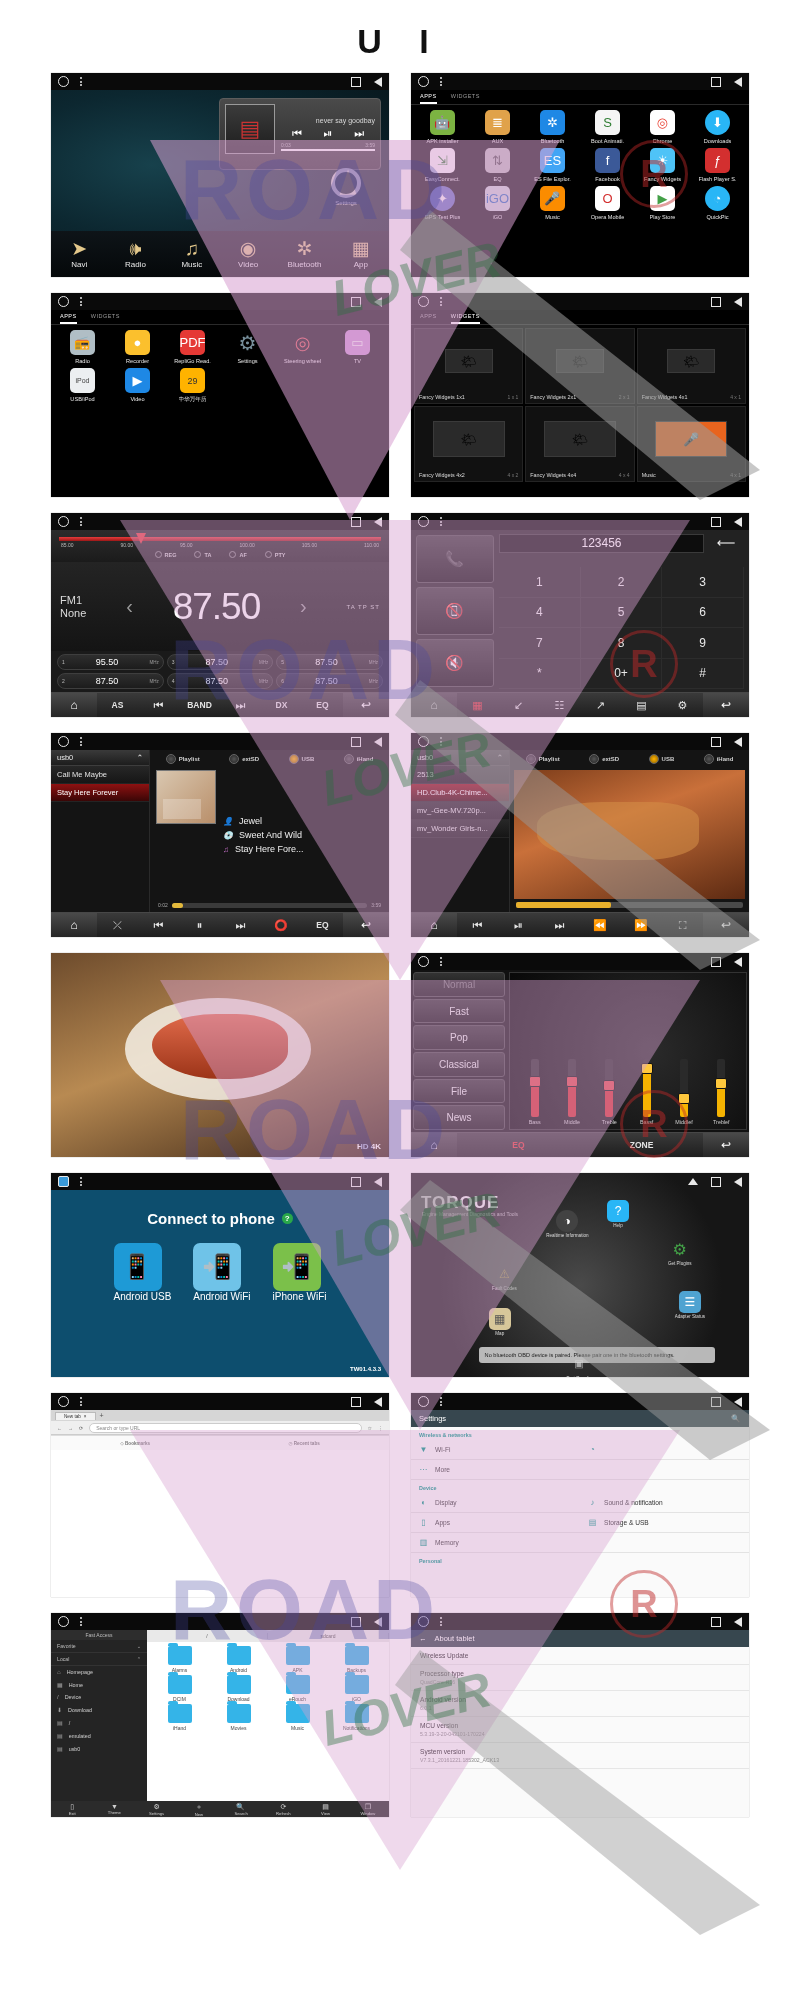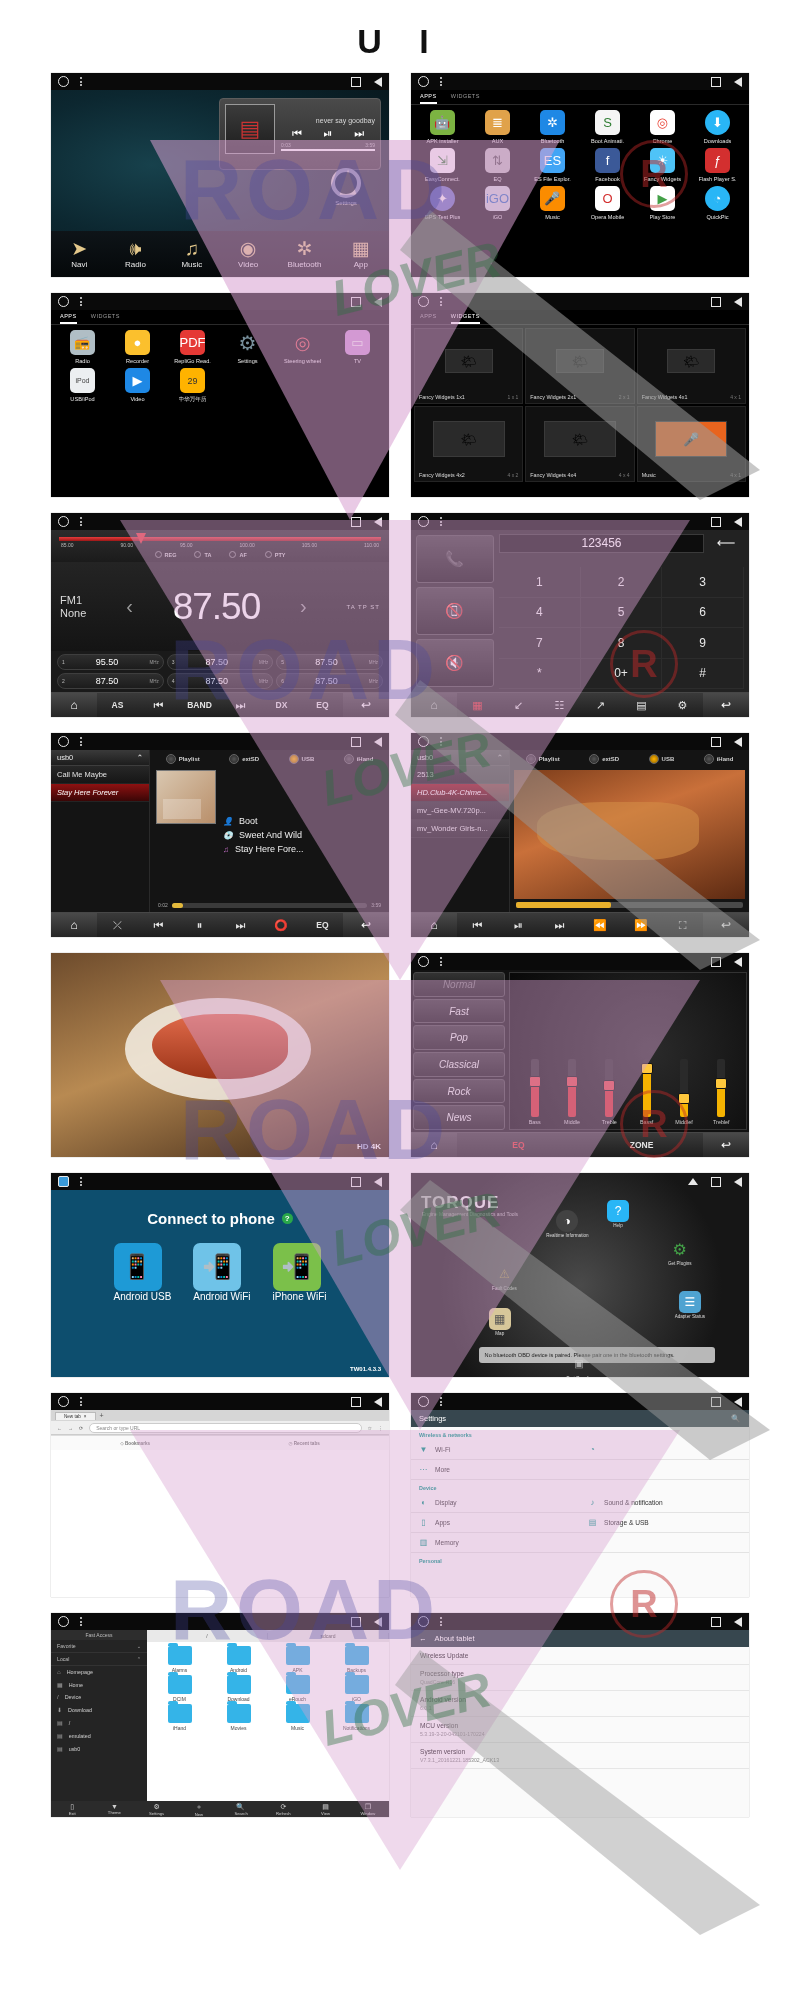--- a/index.html
+++ b/index.html
@@ -85,21 +85,21 @@
   .drow1{display:flex;gap:4px;margin-bottom:14px;}
   .dnum{flex:1;background:#0d0d0d;border:1px solid #3a3a3a;color:#fff;font-size:12px;text-align:center;line-height:17px;}
   .dback{width:36px;color:#f0f0f0;font-size:13px;text-align:center;line-height:17px;}
   .dpad{flex:1;display:grid;grid-template-columns:repeat(3,1fr);grid-template-rows:repeat(4,1fr);}
   .dk{display:flex;align-items:center;justify-content:center;color:#e9e9e9;font-size:12px;border-right:1px solid #2c2c2c;border-bottom:1px solid #2c2c2c;}
   
   .media{flex:1;display:flex;background:#141414;}
   .mleft{width:98px;border-right:1px solid #2a2a2a;display:flex;flex-direction:column;}
   .msel{background:linear-gradient(#3a3a3a,#1d1d1d);border-bottom:1px solid #3d3d3d;display:flex;justify-content:space-between;align-items:center;padding:3px 6px;color:#e9e9e9;font-size:7.5px;}
   .mitem{padding:4px 6px;font-size:7.5px;color:#e2e2e2;border-bottom:1px solid #242424;background:linear-gradient(#272727,#161616);white-space:nowrap;overflow:hidden;}
-  .mitem.on{background:linear-gradient(#8e1111,#3a0606);color:#fff;font-style:italic;}
+  .mitem.on{background:linear-gradient(#8e1111,#3a0606);color:#fff;}
   .mright{flex:1;display:flex;flex-direction:column;}
   .msrc{display:flex;gap:8px;padding:4px 5px;justify-content:space-around;}
   .msrc span{display:flex;align-items:center;gap:3px;font-size:6px;color:#cfcfcf;}
   .msrc i{width:8px;height:8px;border-radius:50%;background:radial-gradient(#555,#222);border:1px solid #666;display:inline-block;}
   .msrc.on i,.msrc i.on{background:radial-gradient(#ffb300,#8a5f00);}
   .mbody{flex:1;display:flex;gap:7px;padding:2px 6px;}
   .mart{width:58px;height:52px;background:linear-gradient(135deg,#d9c7b0,#b98f6a);border:1px solid #777;position:relative;overflow:hidden;}
   .mart:after{content:"";position:absolute;left:6px;bottom:4px;width:38px;height:20px;background:rgba(255,255,255,.25);}
   .minfo{flex:1;display:flex;flex-direction:column;justify-content:center;gap:4px;}
   .minfo div{display:flex;align-items:center;gap:6px;color:#f0f0f0;font-size:9px;}
@@ -114,21 +114,21 @@
   .vbar .f{position:absolute;left:0;top:0;bottom:0;width:42%;background:#e8b game;}
   .vbar .f{background:#e8b02c;border-radius:2px;}
   
   .vfull{position:absolute;inset:0;background:linear-gradient(160deg,#6d4b2c,#b88a52 45%,#3a2414);}
   .vfull .plate{position:absolute;left:22%;top:22%;width:55%;height:50%;background:rgba(245,240,230,.85);border-radius:50%;}
   .vfull .food{position:absolute;left:30%;top:30%;width:40%;height:32%;background:linear-gradient(#e06a4a,#9c3418);border-radius:50% 40% 45% 55%;}
   .vlogo{position:absolute;right:8px;bottom:6px;display:flex;align-items:center;gap:4px;color:#fff;font-size:8px;font-weight:bold;}
   
   .eq{flex:1;display:flex;background:#111;}
   .eqleft{width:92px;display:flex;flex-direction:column;gap:2px;padding:2px;}
-  .eqp{flex:1;background:linear-gradient(#333,#141414);border:1px solid #4a4a4a;border-radius:3px;display:flex;align-items:center;justify-content:center;color:#e9e9e9;font-size:10px;font-style:italic;}
+  .eqp{flex:1;background:linear-gradient(#333,#141414);border:1px solid #4a4a4a;border-radius:3px;display:flex;align-items:center;justify-content:center;color:#e9e9e9;font-size:10px;}
   .eqp.off{color:#7d7d7d;}
   .eqright{flex:1;background:radial-gradient(circle at 60% 50%,#2a2a2a,#080808);margin:2px;border:1px solid #333;display:flex;align-items:flex-end;justify-content:space-around;padding:4px 6px;}
   .eqb{width:28px;display:flex;flex-direction:column;align-items:center;}
   .eqtrack{width:8px;height:58px;background:#2a2a2a;position:relative;border-radius:2px;}
   .eqfill{position:absolute;left:0;right:0;bottom:0;border-radius:2px;}
   .eqknob{position:absolute;left:-2px;right:-2px;height:9px;border-radius:2px;border:1px solid #111;}
   .eqlab{font-size:5.4px;color:#cfcfcf;margin-top:2px;}
   
   .ec{position:absolute;inset:17px 0 0 0;background:#0d4e6e;display:flex;flex-direction:column;align-items:center;}
   .ectitle{color:#fff;font-size:15px;font-weight:bold;margin-top:20px;display:flex;align-items:center;gap:7px;}
@@ -721,21 +721,21 @@
             <span>
                 <i></i>
                 <b>iHand</b>
               </span>
           </div>
           <div class="mbody">
             <div class="mart"></div>
             <div class="minfo">
               <div>
                   <i>👤</i>
-                  <span>Boot</span>
+                  <span>Jewel</span>
                 </div>
               <div>
                   <i>💿</i>
                   <span>Sweet And Wild</span>
                 </div>
               <div>
                   <i>♫</i>
                   <span>Stay Here Fore...</span>
                 </div>
             </div>
@@ -850,21 +850,21 @@
           <span class="ic-tri"></span>
         </div>
       </div>
     <div class="scr">
       <div class="eq">
         <div class="eqleft">
           <div class="eqp off">Normal</div>
           <div class="eqp">Fast</div>
           <div class="eqp">Pop</div>
           <div class="eqp">Classical</div>
-          <div class="eqp">Rock</div>
+          <div class="eqp">File</div>
           <div class="eqp">News</div>
         </div>
         <div class="eqright">
           <div class="eqb">
               <div class="eqtrack">
                 <div class="eqfill" style="height:55%;background:#d32f2f"></div>
                 <div class="eqknob" style="bottom:52%;background:#e04a4a"></div>
               </div>
               <div class="eqlab">Bass</div>
             </div>

